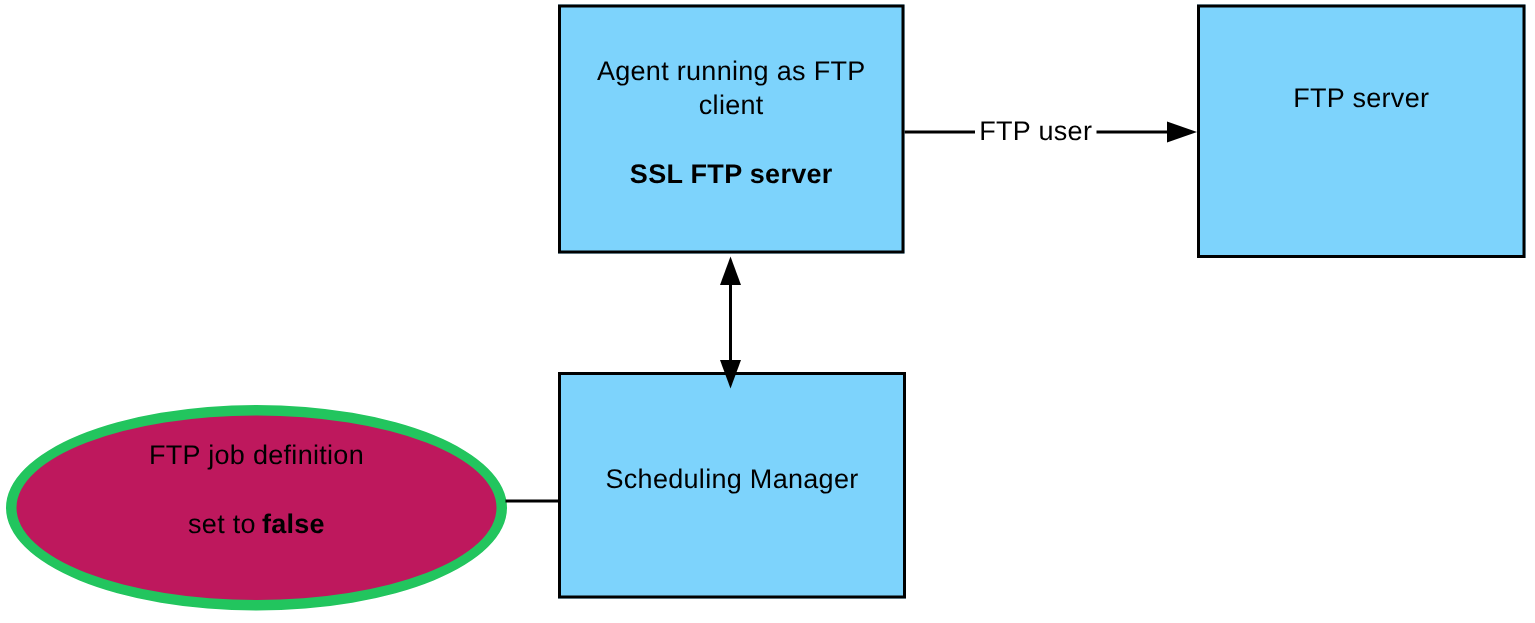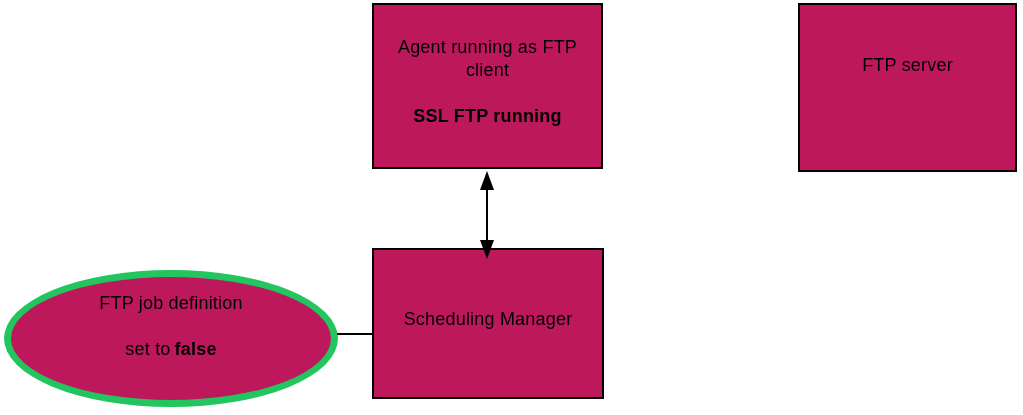--- a/index.html
+++ b/index.html
@@ -12,21 +12,21 @@
     font-family: "Liberation Sans", sans-serif;
     font-size: 18px;
     line-height: 23px;
     letter-spacing: 0.2px;
     color: #000000;
     overflow: hidden;
   }
   .node {
     position: absolute;
     border: 2px solid #000000;
-    background: #be185d;
+    background: #7dd3fc;
     text-align: center;
   }
   .box-agent     { left: 372px; top: 3px;   width: 231px; height: 166px; padding-top: 31px; }
   .box-server    { left: 798px; top: 3px;   width: 219px; height: 169px; padding-top: 49px; }
   .box-scheduler { left: 372px; top: 248px; width: 232px; height: 151px;
                    display: flex; align-items: center; justify-content: center; padding-bottom: 8px; }
   .ellipse {
     position: absolute;
     left: 4px; top: 270px; width: 334px; height: 137px;
     border: 7px solid #22c55e;
@@ -82,38 +82,44 @@
   }
 </style>
 </head>
 <body>
 
 <div class="canvas">
 
   <div class="node box-agent">
     <div class="title">Agent running as FTP client</div>
     <div class="gap"></div>
-    <div class="title b">SSL FTP running</div>
+    <div class="title b">SSL FTP server</div>
   </div>
 
   <div class="node box-server">
     <div class="title">FTP server</div>
     <div class="gap"></div>
   </div>
 
   <div class="node box-scheduler">
     <div class="title">Scheduling Manager</div>
   </div>
 
   <div class="ellipse">
     <div>FTP job definition</div>
     <div class="gap"></div>
     <div><span>set to</span><span class="b" style="margin-left:4px;">false</span></div>
   </div>
 
+  <div class="h-arrow">
+    <div class="h-seg"></div>
+    <span class="h-label">FTP user</span>
+    <div class="h-seg"></div>
+    <div class="arrow-right"></div>
+  </div>
 
   <div class="v-arrow">
     <div class="tri-up"></div>
     <div class="v-shaft"></div>
     <div class="tri-down"></div>
   </div>
 
   <div class="conn"></div>
 
 </div>

